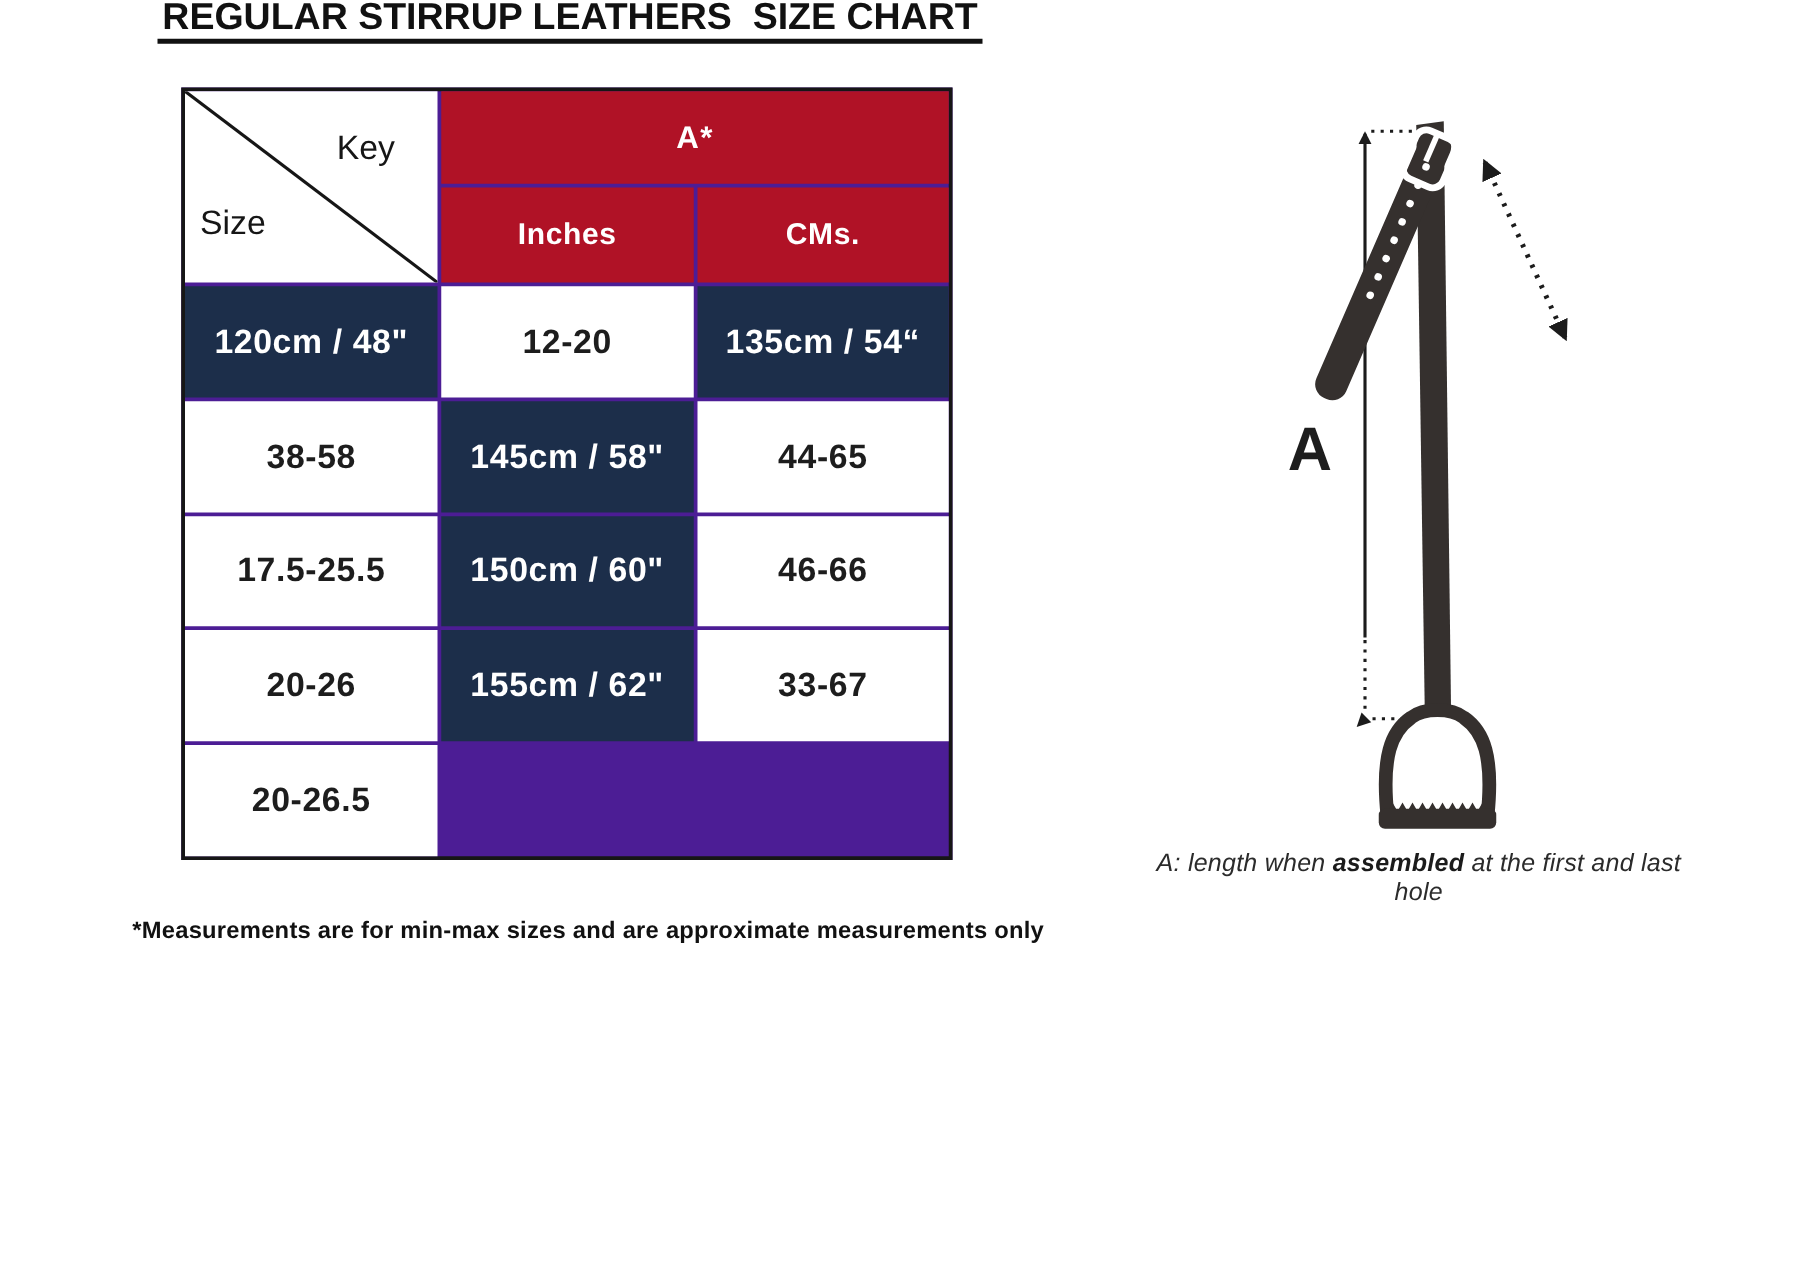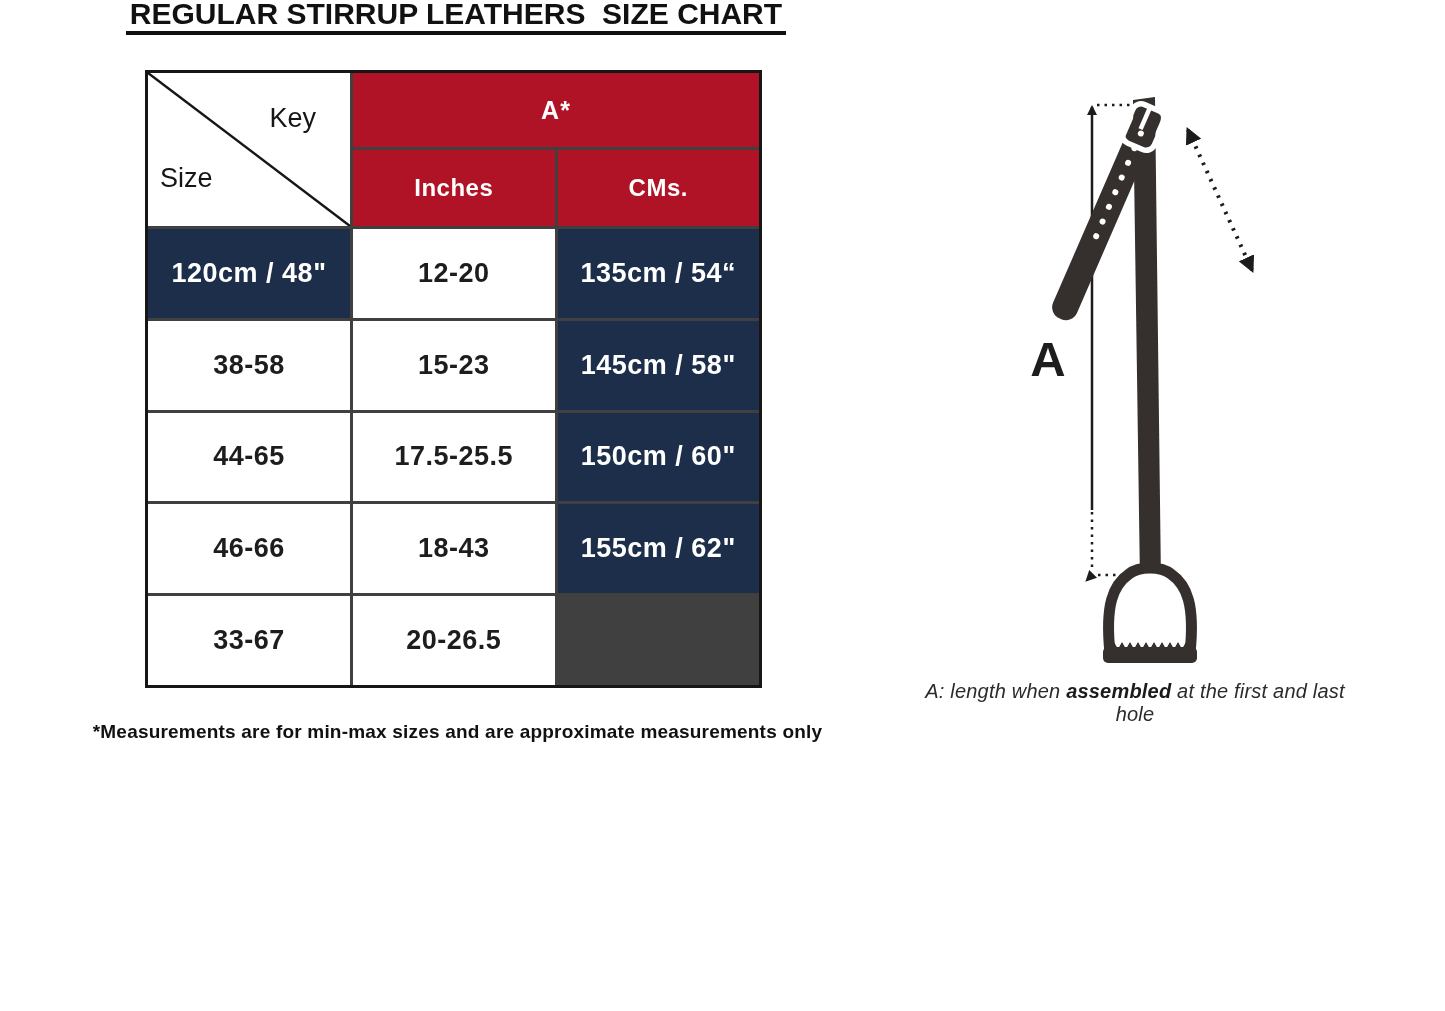--- a/index.html
+++ b/index.html
@@ -13,36 +13,36 @@
   .title-row h1{
     display:inline-block;margin:0;font-size:30px;line-height:1.1;font-weight:bold;
     letter-spacing:0px;color:#111;border-bottom:4px solid #111;padding:0 4px 1px 4px;
     white-space:pre;
   }
 
   
   .size-table{
     position:absolute;left:145px;top:70px;width:611px;height:612px;
     display:grid;grid-template-columns:202px 1fr 1fr;grid-template-rows:74px 76px repeat(5,1fr);
-    gap:3px;background:#404040;border:3px solid #161616;
+    gap:3px;background:#4c1d95;border:3px solid #161616;
   }
   .st-cell{display:flex;align-items:center;justify-content:center;text-align:center;}
   .st-corner{position:relative;background:#ffffff;grid-row:1/3;grid-column:1;}
   .st-corner svg{position:absolute;inset:0;width:100%;height:100%;}
   .st-corner .key{position:absolute;top:30px;right:34px;font-size:27px;color:#161616;}
   .st-corner .size{position:absolute;bottom:32px;left:12px;font-size:27px;color:#161616;}
   .red{background:#B01226;color:#ffffff;font-weight:bold;}
   .agroup{grid-column:2/4;font-size:25px;letter-spacing:1px;}
   .colhead{font-size:24px;letter-spacing:0.5px;}
   .navy{background:#1C2E4A;color:#ffffff;font-weight:bold;font-size:27px;letter-spacing:0.5px;}
   .val{background:#ffffff;color:#1d1d1d;font-weight:bold;font-size:27px;letter-spacing:0.5px;}
 
   
   .footnote{
-    position:absolute;top:721px;left:0;width:915px;margin:0;text-align:center;
+    position:absolute;top:721px;left:0;width:915px;margin:13px;text-align:center;
     font-size:19px;font-weight:bold;letter-spacing:0.2px;color:#111;
   }
 
   
   .diagram{position:absolute;left:1020px;top:85px;width:340px;height:590px;}
   .caption{
     position:absolute;top:680px;left:915px;width:440px;margin:0;text-align:center;
     font-size:20px;color:#2b2b2b;letter-spacing:0.2px;font-style:italic;
   }
   .caption b{color:#1b1b1b;}
@@ -79,29 +79,28 @@
 
     <div class="st-cell red agroup">A*</div>
     <div class="st-cell red colhead">Inches</div>
     <div class="st-cell red colhead">CMs.</div>
 
     <div class="st-cell navy">120cm / 48"</div>
     <div class="st-cell val">12-20</div>
 
     <div class="st-cell navy">135cm / 54“</div>
     <div class="st-cell val">38-58</div>
-    <div class="st-cell val">15-23</div>
 
     <div class="st-cell navy">145cm / 58"</div>
     <div class="st-cell val">44-65</div>
     <div class="st-cell val">17.5-25.5</div>
 
     <div class="st-cell navy">150cm / 60"</div>
     <div class="st-cell val">46-66</div>
-    <div class="st-cell val">18-43</div>
+    <div class="st-cell val">20-26</div>
 
     <div class="st-cell navy">155cm / 62"</div>
     <div class="st-cell val">33-67</div>
     <div class="st-cell val">20-26.5</div>
 
   </div>
 
   <p class="footnote">*Measurements are for min-max sizes and are approximate measurements only</p>
 
   <svg class="diagram" viewBox="0 0 340 590">

